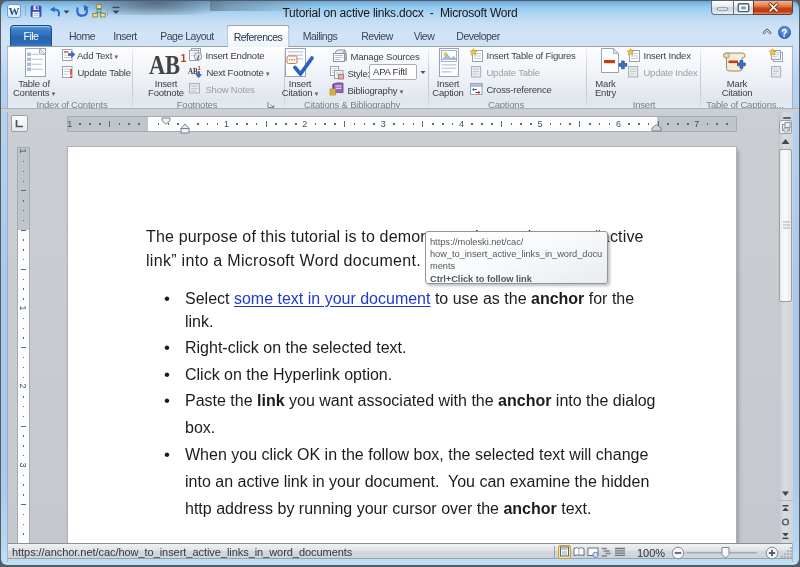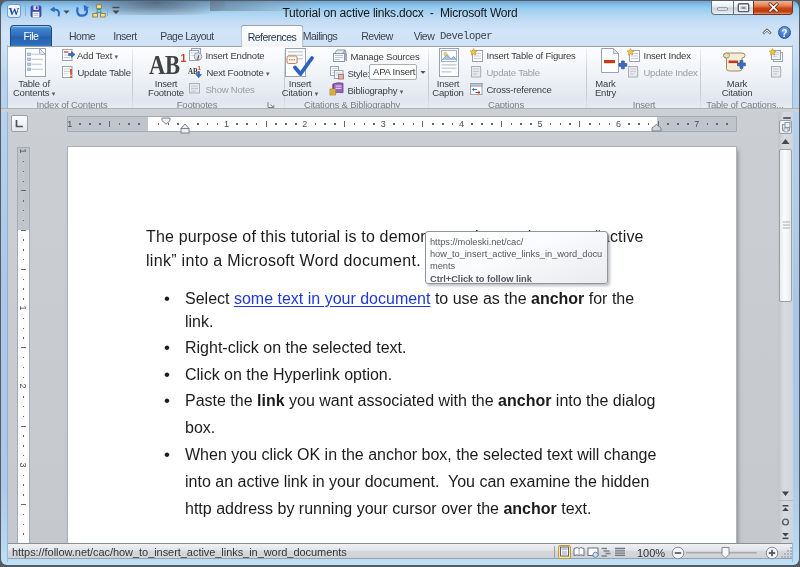--- a/index.html
+++ b/index.html
@@ -20,21 +20,21 @@
 .capbtn { position:absolute; top:0; height:14px; border:1px solid #66707c; border-top:none;
   background:linear-gradient(180deg,#fdfeff 0%,#e8eef4 40%,#ccd6e0 55%,#dde4ec 85%,#f2f5f8 100%); }
 #cap-min { left:0; width:23px; border-radius:0 0 0 4px; }
 #cap-max { left:22px; width:21px; }
 #cap-close { left:42px; width:40px; border-radius:0 0 4px 0;
   background:linear-gradient(180deg,#f0b598 0%,#e07a4a 40%,#cc4415 55%,#bf3a10 80%,#d98d66 100%); border-color:#7e3018; }
 
 .tab { position:absolute; top:26px; height:20px; line-height:20px; text-align:center; font-size:10.5px; letter-spacing:-0.5px; color:#3c4350; transform:translateX(-50%); }
 #tab-file { top:25px; height:21px; line-height:20px; background:linear-gradient(180deg,#6aabe8 0%,#3e82cd 15%,#2e6cba 50%,#2861ab 55%,#2e6cba 90%,#3a7ac6 100%);
   color:#fff; border-radius:4px 4px 0 0; border:1px solid #1f4c83; border-bottom:none; box-shadow:inset 0 1px 0 rgba(255,255,255,0.35); }
-#tab-refs { top:24.5px; height:22.5px; line-height:23px; background:linear-gradient(180deg,#ffffff,#f6f9fc 60%,#f0f4f9); border:1px solid #9aa3ae; border-bottom:none; border-radius:3px 3px 0 0; color:#25364f; z-index:5;margin-left:14px; }
+#tab-refs { top:24.5px; height:22.5px; line-height:23px; background:linear-gradient(180deg,#ffffff,#f6f9fc 60%,#f0f4f9); border:1px solid #9aa3ae; border-bottom:none; border-radius:3px 3px 0 0; color:#25364f; z-index:5; }
 
 #ribbon { position:absolute; left:8px; top:46px; width:784px; height:63px;
   background:linear-gradient(180deg,#fdfdfe 0%,#f3f6f9 35%,#e9edf3 65%,#e0e6ee 88%,#e7ebf2 100%);
   border-top:1px solid #98a1ac; font-size:9.5px; letter-spacing:-0.2px; color:#3c4046; height:62px; }
 #ribbonedge { position:absolute; left:1px; top:108px; width:798px; height:4px; background:linear-gradient(180deg,#aeb3ba 0%,#aeb3ba 25%,#ccd1d5 30%,#cbd0d4 100%); }
 .gsep { position:absolute; top:2px; height:59px; width:1px; background:linear-gradient(180deg,#eceff3,#c6ccd4 40%,#c6ccd4 75%,#dfe3e9); }
 .glabel { position:absolute; top:52.5px; height:10px; font-size:9.5px; color:#7a8088; text-align:center; line-height:10px; letter-spacing:-0.2px; }
 .bigtxt { position:absolute; text-align:center; line-height:9.7px; font-size:9.5px; letter-spacing:-0.2px; color:#3c4046; }
 .rrow { position:absolute; height:15px; line-height:15px; white-space:nowrap; font-size:9.5px; letter-spacing:-0.2px; color:#3c4046; }
 div > svg { display:block; }
@@ -101,21 +101,21 @@
 </div>
 <div id="ribbontop"></div>
 <div class="tab" id="tab-file" style="left:31px; width:42px;">File</div>
 <div class="tab" style="left:82px;">Home</div>
 <div class="tab" style="left:125px;">Insert</div>
 <div class="tab" style="left:187px;">Page&nbsp;Layout</div>
 <div class="tab" id="tab-refs" style="left:258px; width:63px;">References</div>
 <div class="tab" style="left:320px;">Mailings</div>
 <div class="tab" style="left:377px;">Review</div>
 <div class="tab" style="left:424px;">View</div>
-<div class="tab" style="left:466px;font-family:Liberation Mono, monospace;">Developer</div>
+<div class="tab" style="left:478px;">Developer</div>
 <div style="position:absolute; left:762px; top:28px; width:10px; height:7px;">
     <svg width="10" height="7">
       <path d="M1.2 5.6 L5 1.8 L8.8 5.6" fill="none" stroke="#4c545e" stroke-width="2.4" stroke-linejoin="round"></path>
       <path d="M1.6 5.4 L5 2.2 L8.4 5.4" fill="none" stroke="#f4f6f8" stroke-width="1.1"></path>
     </svg>
   </div>
 <div style="position:absolute; left:777.5px; top:25.5px; width:13.5px; height:13.5px; border-radius:50%; background:radial-gradient(circle at 50% 30%,#8cb8ea,#4379cd 55%,#2d62b5); border:1px solid #2a5a9a; color:#fff; font-weight:bold; font-size:10px; text-align:center; line-height:13px;">?</div>
 <div id="ribbon">
   <div class="gsep" style="left:124px;"></div>
   <div class="gsep" style="left:276px;"></div>
@@ -210,21 +210,21 @@
         <rect x="1.5" y="5.5" width="11" height="8" fill="#fdfdfd" stroke="#8a96a6"></rect>
         <path d="M3 7.5 h8 M3 9.5 h8 M3 11.5 h5" stroke="#b9c2cf" stroke-width="1"></path>
       </svg> Manage Sources</div>
   <div class="rrow" style="left:321px; top:17.5px;"><svg width="16" height="15">
         <rect x="1.5" y="1.5" width="8" height="9" fill="#fff" stroke="#97a3b2"></rect>
         <path d="M3 3.5 h5 M3 5.5 h5 M3 7.5 h3" stroke="#c3cbd6" stroke-width="0.9"></path>
         <rect x="5.5" y="5.5" width="8.5" height="8" fill="#f2f4f6" stroke="#97a3b2"></rect>
         <path d="M7 8 h5.5 M7 10 h5.5" stroke="#c3cbd6" stroke-width="0.9"></path>
         <rect x="9.5" y="9.5" width="5" height="4.5" fill="#e0b4ac" stroke="#a8695a" stroke-width="0.8"></rect>
       </svg> Style:</div>
-  <div class="abs" style="left:361px; top:16.5px; width:48px; height:16px; background:#fff; border:1px solid #a8aeb6; border-radius:2px; font-size:9.5px; letter-spacing:-0.2px; line-height:14px; padding-left:3px; color:#33373c; white-space:nowrap; overflow:hidden;">APA Insert</div>
+  <div class="abs" style="left:361px; top:16.5px; width:48px; height:16px; background:#fff; border:1px solid #a8aeb6; border-radius:2px; font-size:9.5px; letter-spacing:-0.2px; line-height:14px; padding-left:3px; color:#33373c; white-space:nowrap; overflow:hidden;">APA Fiftl</div>
   <div class="abs" style="left:410px; top:17.5px; width:10px; height:14px;">
       <svg width="10" height="14">
         <path d="M2.5 6 l2.5 3 2.5 -3z" fill="#4c545e"></path>
       </svg>
     </div>
   <div class="rrow" style="left:321px; top:34.5px;"><svg width="16" height="15">
         <path d="M4 2 q4.5 -2 10 -0.8 v9.5 q-5.5 -1.2 -10 0.8 z" fill="#9a66bd" stroke="#5f3a80" stroke-width="0.8"></path>
         <path d="M4 2 v9.5" stroke="#5f3a80" stroke-width="0.8"></path>
         <rect x="6.5" y="3.5" width="6" height="1.1" fill="#e7daf2"></rect>
         <rect x="6.5" y="5.8" width="6" height="1.1" fill="#e7daf2"></rect>
@@ -449,21 +449,21 @@
     </div>
   <div id="page">
     <div class="dline" style="left:78px; top:80.8px; letter-spacing:0.17px;">The purpose of this tutorial is to demonstrate how to insert an “active</div>
     <div class="dline blt" style="left:117px; top:142.7px;">Select <a class="lnk">some text in your document</a> to use as the <b>anchor</b> for the</div>
     <div class="dline" style="left:78px; top:105.4px; letter-spacing:0.3px;">link” into a Microsoft Word document.</div>
     <div class="dline" style="left:117px; top:165.6px;">link.</div>
     <div class="dline blt" style="left:117px; top:191.6px;">Right-click on the selected text.</div>
     <div class="dline blt" style="left:117px; top:245.3px;">Paste the <b>link</b> you want associated with the <b>anchor</b> into the dialog</div>
     <div class="dline blt" style="left:117px; top:218.5px;">Click on the Hyperlink option.</div>
     <div class="dline" style="left:117px; top:272.2px;">box.</div>
-    <div class="dline blt" style="left:117px; top:299px;">When you click OK in the anchor box, the selected text will change</div>
+    <div class="dline blt" style="left:117px; top:299px;">When you click OK in the follow box, the selected text will change</div>
     <div class="dline" style="left:117px; top:325.8px;">into an active link in your document.&nbsp; You can examine the hidden</div>
     <div class="dline" style="left:117px; top:352.7px;">http address by running your cursor over the <b>anchor</b> text.</div>
   </div>
   <div id="tooltip">https://moleski.net/cac/<br>how_to_insert_active_links_in_word_docu<br>ments<br><b>Ctrl+Click to follow link</b></div>
 </div>
 <div id="vscroll">
   <div class="abs" style="left:5px; top:4.5px; width:8px; height:2px; background:#5e646b; border-radius:1px;"></div>
   <div class="sbox" style="top:8px; height:14px;">
       <svg width="12" height="13">
         <rect x="2.5" y="3.5" width="7" height="6" fill="#f6e7ea" stroke="#8a96a6"></rect>
@@ -499,21 +499,21 @@
       </svg>
     </div>
   <div class="abs" style="left:1px; top:417px; width:13px; height:14px;">
       <svg width="13" height="14">
         <path d="M3.2 4 L6.5 7.5 L9.8 4 z" fill="#3f444a"></path>
         <rect x="3.6" y="8.6" width="5.8" height="1.5" fill="#3f444a"></rect>
       </svg>
     </div>
 </div>
 <div id="statusbar">
-  <div style="position:absolute; left:4px; top:2px; font-size:11px; letter-spacing:-0.05px; color:#35373a;">https://follow.net/cac/how_to_insert_active_links_in_word_documents</div>
+  <div style="position:absolute; left:4px; top:2px; font-size:11px; letter-spacing:-0.05px; color:#35373a;">https://anchor.net/cac/how_to_insert_active_links_in_word_documents</div>
   <div style="position:absolute; left:546px; top:2px; width:1px; height:12px; background:#9aa0a6;"></div>
   <div style="position:absolute; left:549.5px; top:1px; width:13px; height:13.5px; background:#fbe6a8; border:1px solid #c89b38; border-radius:2px;">
       <svg width="11" height="11.5">
         <rect x="1.5" y="1" width="8" height="9" fill="#fff" stroke="#5a6470"></rect>
         <rect x="2.5" y="2" width="6" height="2.2" fill="#b9c7da"></rect>
         <path d="M3 6 h5 M3 8 h5" stroke="#8a96a6" stroke-width="0.9"></path>
       </svg>
     </div>
   <div style="position:absolute; left:565px; top:3px;">
       <svg width="12" height="11">

